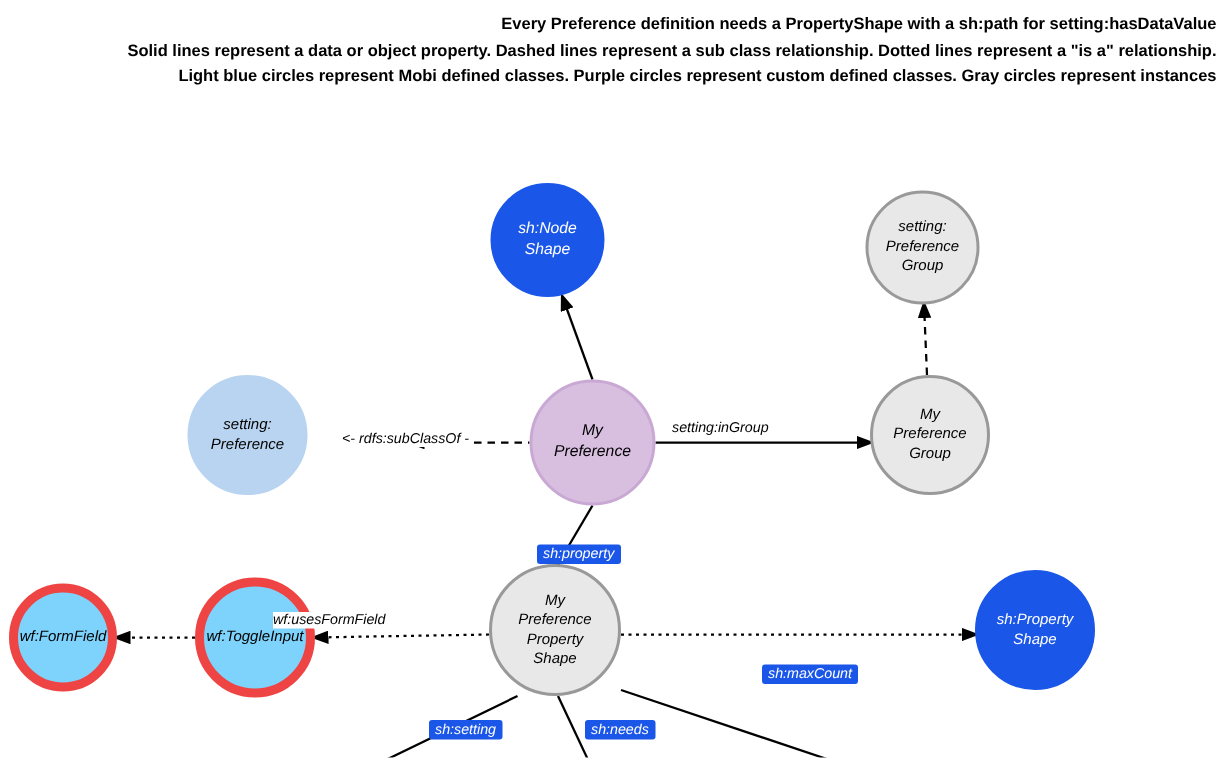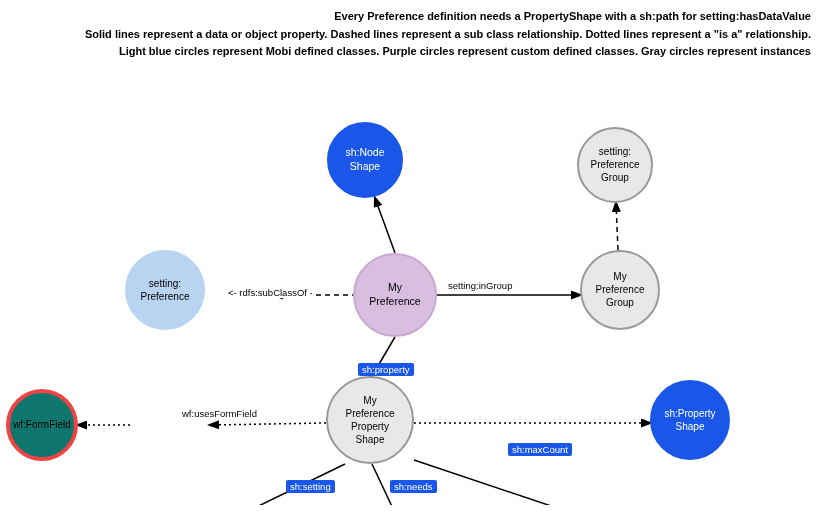--- a/index.html
+++ b/index.html
@@ -19,20 +19,21 @@
     .legend p {
       font-size: 11px;
       font-weight: bold;
       text-align: right;
     }
     .diagram {
       position: relative;
       width: 736px;
       height: 440px;
       top: 0;
+      font-style: italic;
     }
     .node {
       position: absolute;
       border-radius: 50%;
       display: flex;
       align-items: center;
       justify-content: center;
       text-align: center;
       font-size: 10.5px;
       font-weight: normal;
@@ -52,23 +53,23 @@
       background: #d8bfdf;
       color: #000;
       border: 2px solid #c9a8d4;
     }
     .node-gray {
       background: #e8e8e8;
       color: #000;
       border: 2px solid #999;
     }
     .node-white-blue {
-      background: #0f766e;
-      color: #000;
-      border: 4px solid #ef4444;
+      background: #7dd3fc;
+      color: #000;
+      border: 6px solid #ef4444;
     }
     .edge-label {
       position: absolute;
       font-size: 9.5px;
       background: #fff;
       color: #000;
       white-space: nowrap;
     }
     .edge-label-blue {
       position: absolute;
@@ -164,20 +165,23 @@
     <span style="white-space:pre-line;font-size:10px;">My
 Preference
 Property
 Shape</span>
   </div>
 
   <div class="node node-white-blue" style="width:72px;height:72px;left:6px;top:324px;">
     <span style="white-space:pre-line;font-size:10px;">wf:FormField</span>
   </div>
 
+  <div class="node node-white-blue" style="width:80px;height:80px;left:130px;top:320px;">
+    <span style="white-space:pre-line;font-size:10px;">wf:ToggleInput</span>
+  </div>
 
   <div class="node node-blue-dark" style="width:80px;height:80px;left:650px;top:315px;">
     <span style="white-space:pre-line;font-size:10px;">sh:Property
 Shape</span>
   </div>
 
   <div class="edge-label" style="left:228px;top:222px;">
     <span>&lt;- rdfs:subClassOf -</span>
   </div>
 

